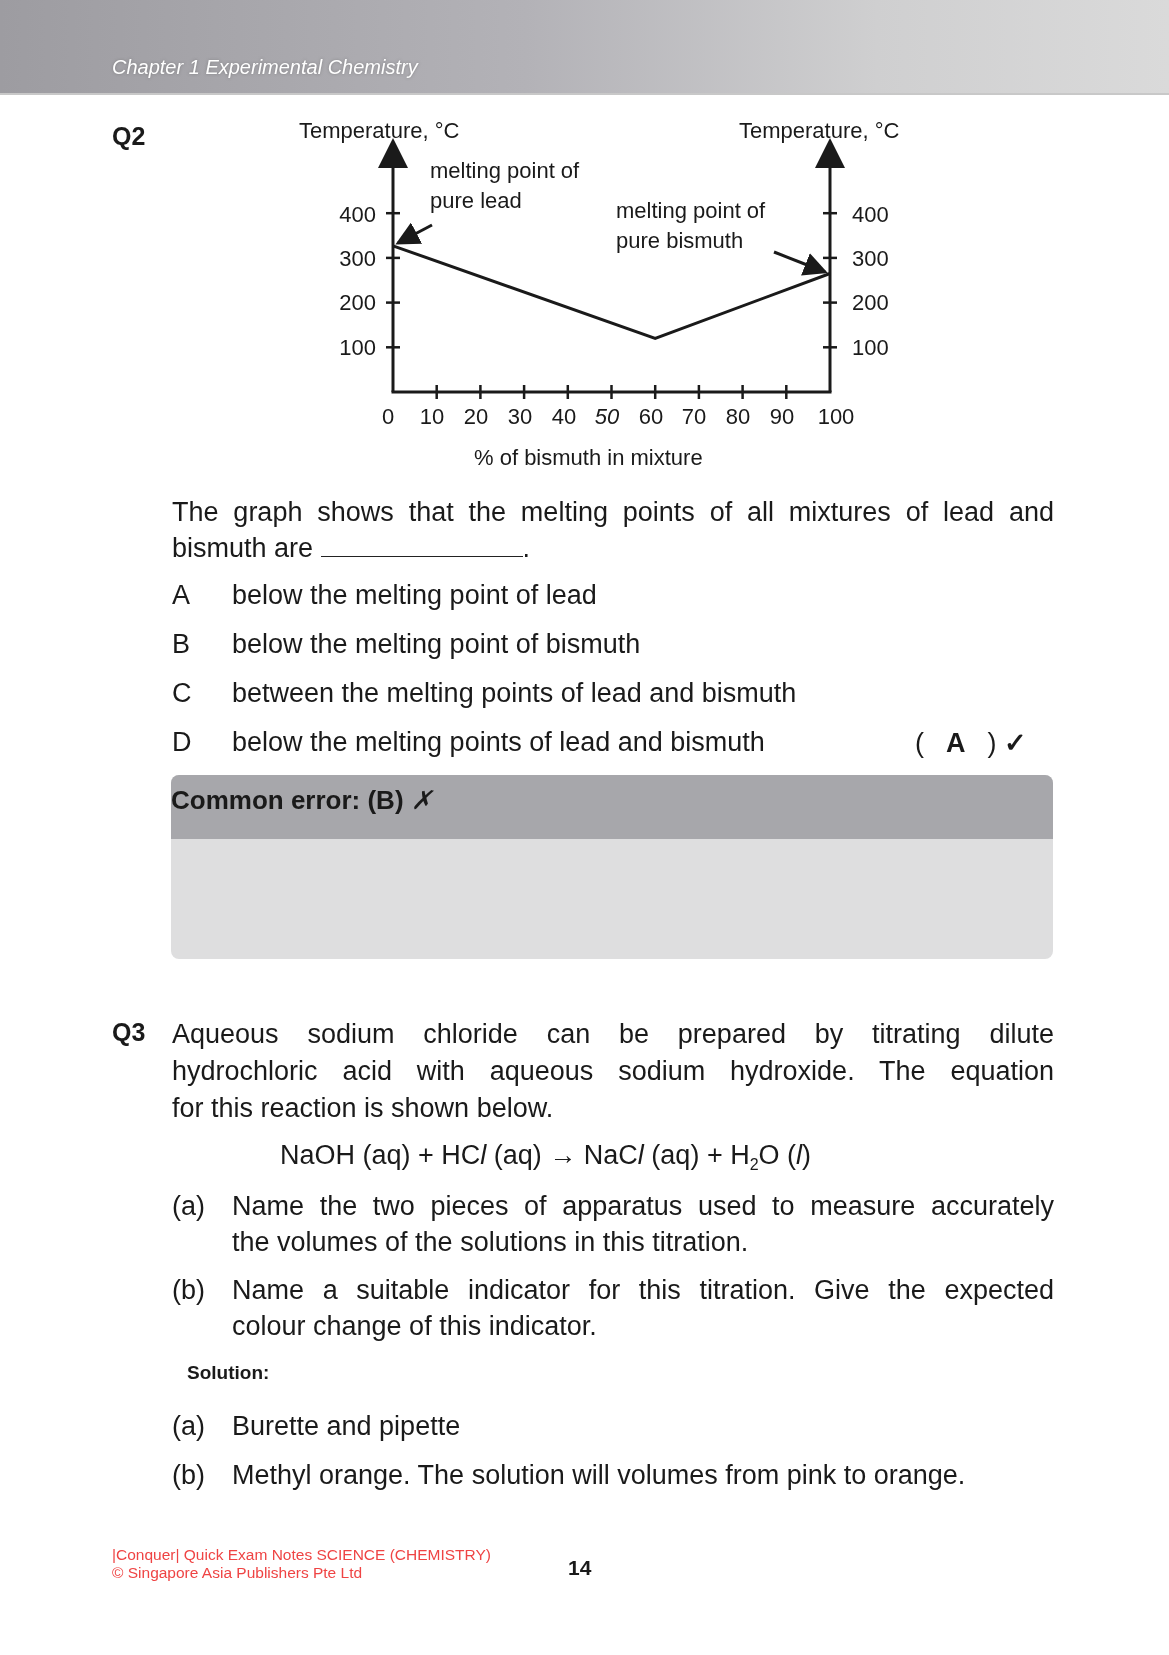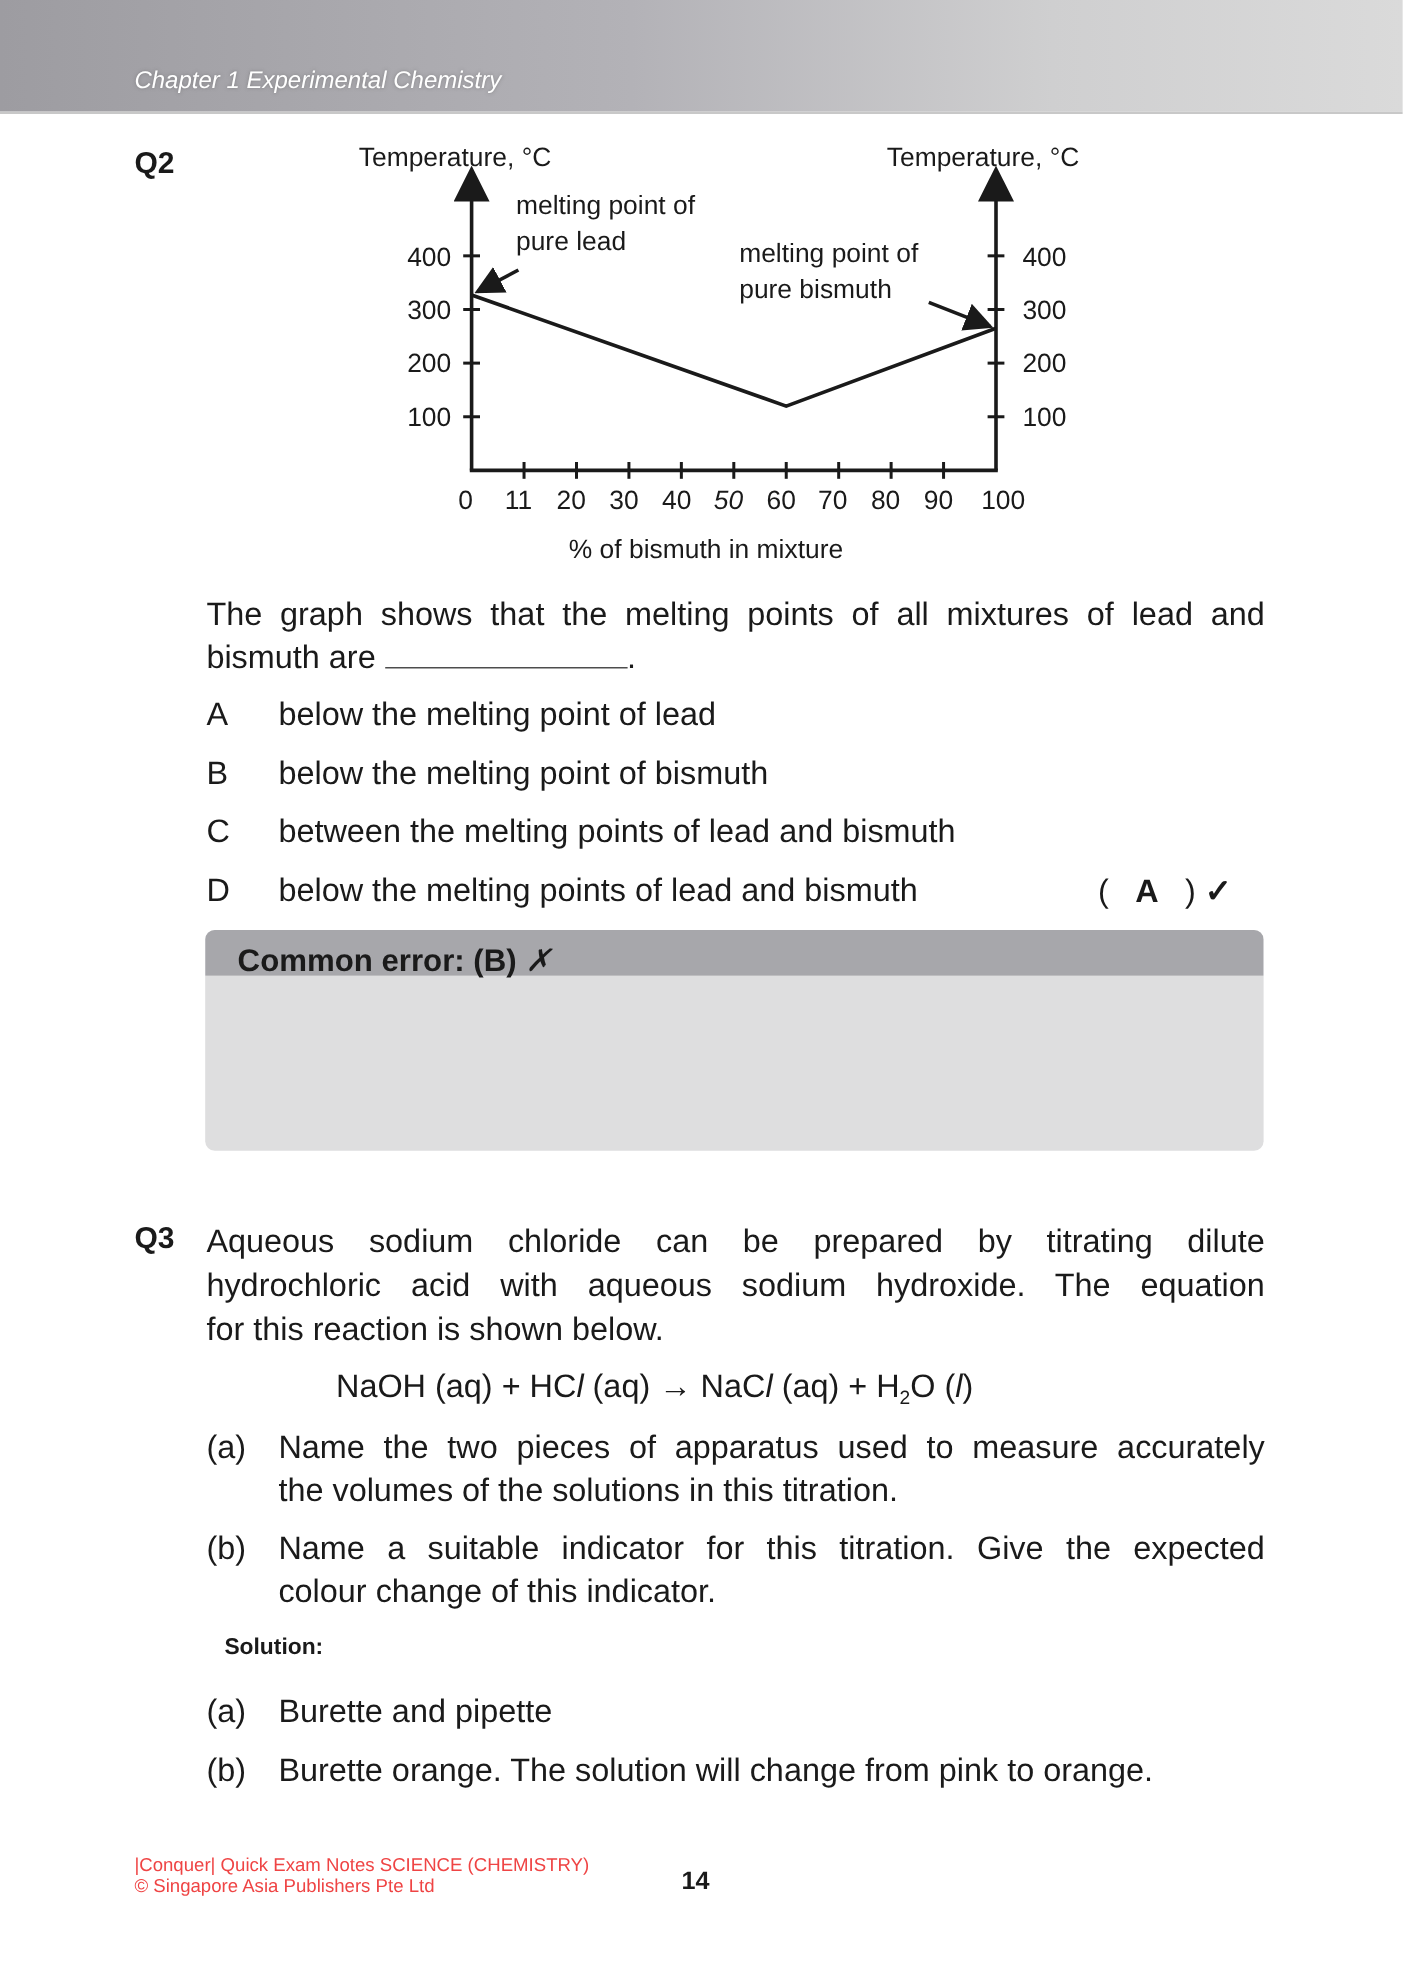--- a/index.html
+++ b/index.html
@@ -36,21 +36,21 @@
 
   .answer { position: absolute; left: 915px; top: 727px; font-size: 27px; white-space: nowrap; }
   .answer .ans-letter { font-weight: bold; margin: 0 22px; }
   .check { font-weight: bold; }
 
   .error-box {
     position: absolute; left: 171px; top: 775px; width: 882px; height: 184px;
     background: #dededf; border-radius: 8px; overflow: hidden;
   }
   .error-head {
-    height: 38px; background: #a7a7ab; padding-left: 27px;
+    height: 64px; background: #a7a7ab; 
     font-size: 26px; font-weight: bold; line-height: 50px;
   }
   .error-head .cross { font-weight: normal; font-style: italic; }
   .error-body { padding: 10px 26px 0 27px; font-size: 27px; line-height: 37px; text-align: justify; }
 
   .equation { position: absolute; left: 280px; top: 1140px; font-size: 27px; white-space: nowrap; }
   .equation sub { font-size: 16px; }
 
   .part { position: absolute; left: 172px; font-size: 27px; line-height: 36px; }
   .part .plabel { position: absolute; left: 0; }
@@ -128,21 +128,21 @@
   <div class="tick-l" style="left:36px; top:131px;">300</div>
   <div class="tick-l" style="left:36px; top:175px;">200</div>
   <div class="tick-l" style="left:36px; top:220px;">100</div>
 
   <div class="tick-r" style="left:572px; top:87px;">400</div>
   <div class="tick-r" style="left:572px; top:131px;">300</div>
   <div class="tick-r" style="left:572px; top:175px;">200</div>
   <div class="tick-r" style="left:572px; top:220px;">100</div>
 
   <div class="xtick" style="left:108px; top:289px;">0</div>
-  <div class="xtick" style="left:152px; top:289px;">11</div>
+  <div class="xtick" style="left:152px; top:289px;">10</div>
   <div class="xtick" style="left:196px; top:289px;">20</div>
   <div class="xtick" style="left:240px; top:289px;">30</div>
   <div class="xtick" style="left:284px; top:289px;">40</div>
   <div class="xtick" style="left:327px; top:289px;font-style:italic;">50</div>
   <div class="xtick" style="left:371px; top:289px;">60</div>
   <div class="xtick" style="left:414px; top:289px;">70</div>
   <div class="xtick" style="left:458px; top:289px;">80</div>
   <div class="xtick" style="left:502px; top:289px;">90</div>
   <div class="xtick" style="left:556px; top:289px;">100</div>
 
@@ -205,20 +205,20 @@
 </div>
 
 <div class="sol-title">Solution:</div>
 
 <div class="part" style="top:1408px;">
   <span class="plabel">(a)</span>
   <span class="ptext">Burette and pipette</span>
 </div>
 <div class="part" style="top:1457px;">
   <span class="plabel">(b)</span>
-  <span class="ptext" style="white-space:nowrap;">Burette orange. The solution will change from pink to orange.</span>
+  <span class="ptext" style="white-space:nowrap;">Methyl orange. The solution will volumes from pink to orange.</span>
 </div>
 
 <div class="footer">
   <div>|Conquer| Quick Exam Notes SCIENCE (CHEMISTRY)</div>
   <div>© Singapore Asia Publishers Pte Ltd</div>
 </div>
 <div class="page-num">14</div>
 
 </body></html>

